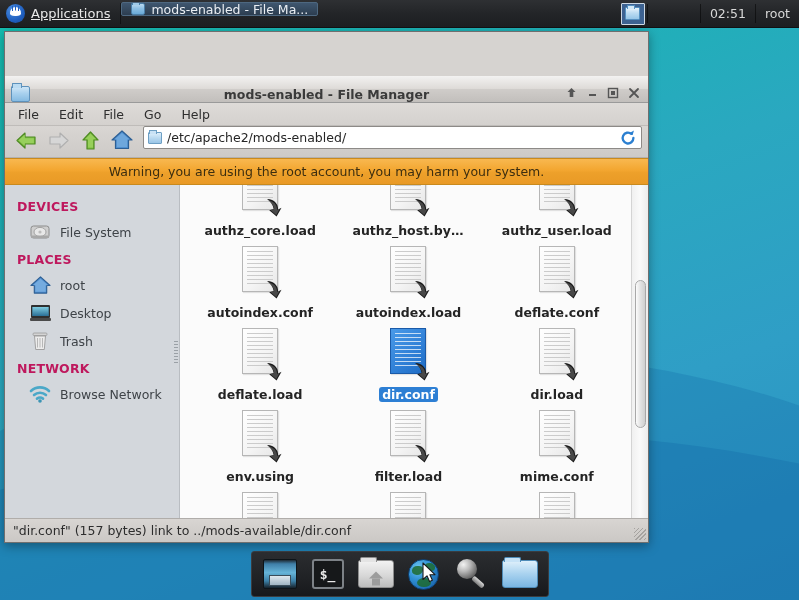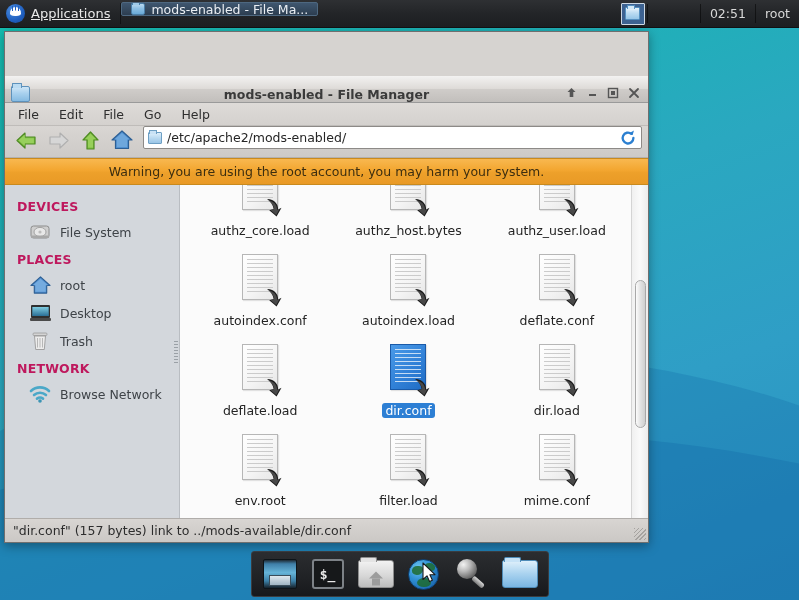--- a/index.html
+++ b/index.html
@@ -183,21 +183,21 @@
   .side-item .ic { width:22px; height:22px; flex:none; display:flex; align-items:center; justify-content:center; }
   .side-grip {
     position:absolute; right:1px; top:50%; width:4px; height:22px; transform:translateY(-50%);
     background: repeating-linear-gradient(to bottom, #9aa0a6 0 1px, transparent 1px 3px);
   }
 
   
   .fileview { flex:1; background:#fbfbfb; position:relative; overflow:hidden; }
   .grid {
     position:absolute; left:0; top:-33px; right:17px; padding:8px 0 0 6px;
-    display:grid; grid-template-columns: repeat(3, 1fr); row-gap:12px;
+    display:grid; grid-template-columns: repeat(3, 1fr); row-gap:4px;font-weight:bold;
   }
   .fitem {
     display:flex; flex-direction:column; align-items:center; gap:3px; cursor:pointer; padding-top:4px;
   }
   .doc {
     width:46px; height:56px; position:relative;
   }
   .doc .page {
     position:absolute; left:5px; top:0; width:36px; height:46px;
     background: linear-gradient(135deg, #ffffff 0%, #f4f4f4 60%, #e6e6e6 100%);
@@ -632,21 +632,21 @@
             <span class="doc">
               <span class="page">
                 <span class="lines"></span>
               </span>
               <svg class="linkarrow" viewBox="0 0 22 22">
       <path d="M6 3 C14 3.5 17 8 17.2 13.5 L20.5 11.8 L15.6 20.5 L8.2 14.2 L12.6 12.9 C12 8.8 9.6 5.6 6 3 Z" fill="#1b1b1b"></path>
       <path d="M6.6 4.2 C13.4 5 15.9 9 16.2 13.9 L18.8 12.6 L15.2 19 L9.6 14.2 L13.2 13
                C12.8 9.3 10 6.3 6.6 4.2 Z" fill="#6d6d6d" opacity=".55"></path>
     </svg>
             </span>
-            <span class="fname">env.root</span>
+            <span class="fname">env.using</span>
           </div>
           <div class="fitem">
             <span class="doc">
               <span class="page">
                 <span class="lines"></span>
               </span>
               <svg class="linkarrow" viewBox="0 0 22 22">
       <path d="M6 3 C14 3.5 17 8 17.2 13.5 L20.5 11.8 L15.6 20.5 L8.2 14.2 L12.6 12.9 C12 8.8 9.6 5.6 6 3 Z" fill="#1b1b1b"></path>
       <path d="M6.6 4.2 C13.4 5 15.9 9 16.2 13.9 L18.8 12.6 L15.2 19 L9.6 14.2 L13.2 13
                C12.8 9.3 10 6.3 6.6 4.2 Z" fill="#6d6d6d" opacity=".55"></path>

